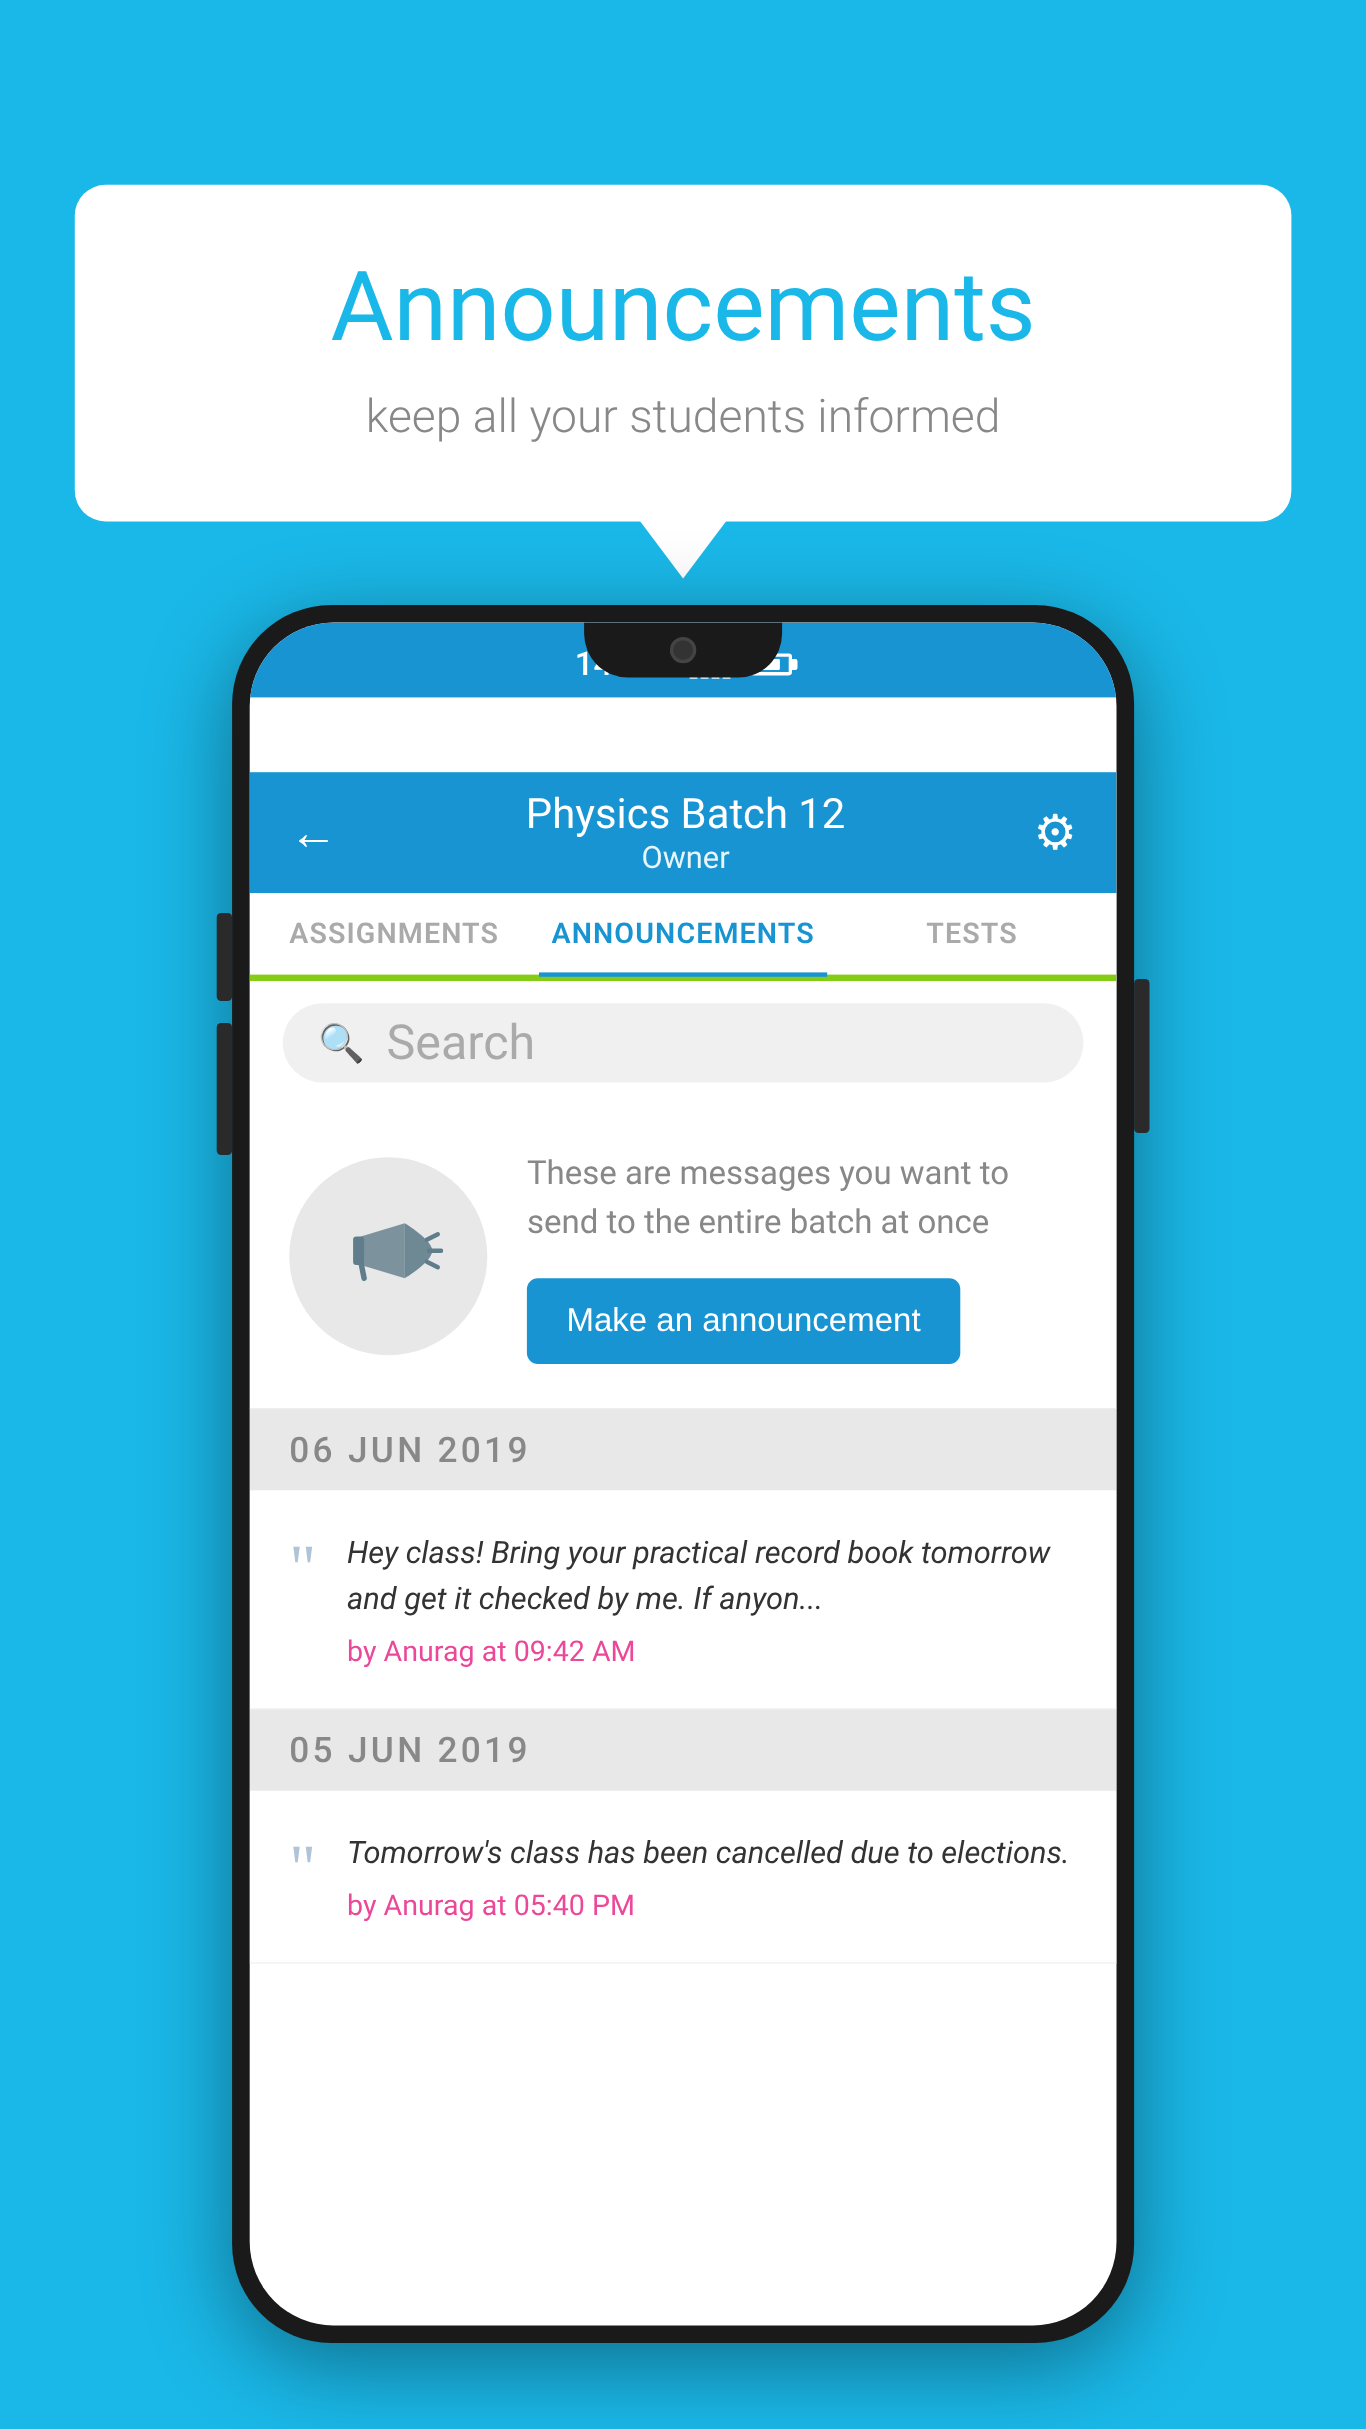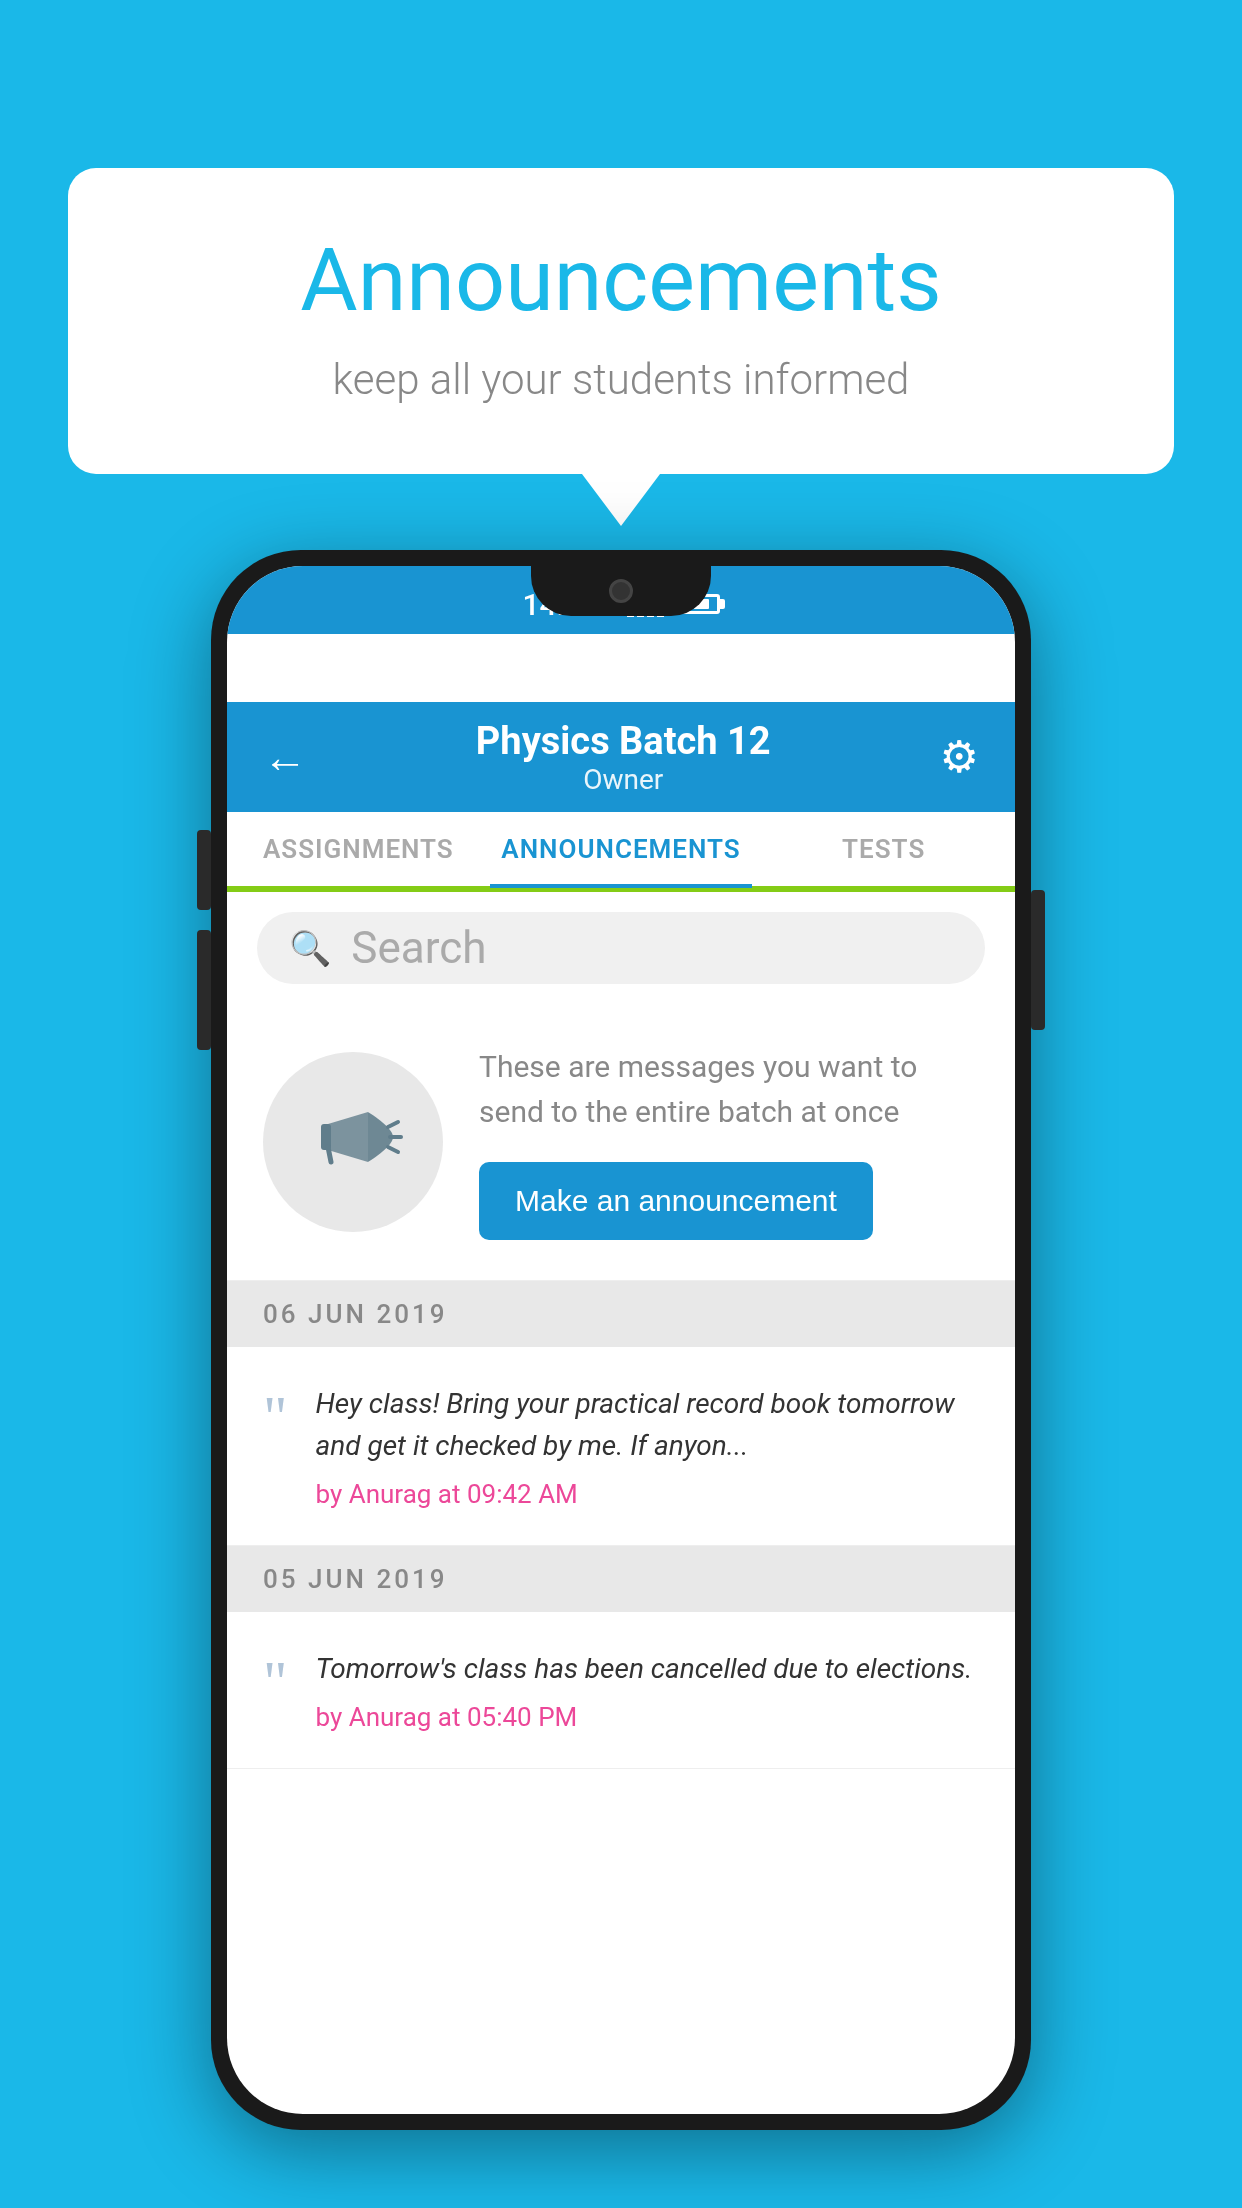--- a/index.html
+++ b/index.html
@@ -224,21 +224,21 @@
       cursor: pointer;
     }
 
     .header-title-area {
       text-align: center;
     }
 
     .header-title {
       color: white;
       font-size: 38px;
-      font-weight: 700;
+      font-weight: 400;
     }
 
     .header-subtitle {
       color: rgba(255,255,255,0.9);
       font-size: 28px;
       font-weight: 400;
       text-align: center;
     }
 
     .header-gear {
@@ -357,21 +357,21 @@
     }
 
     
     .date-separator {
       background: #e8e8e8;
       padding: 18px 36px;
     }
 
     .date-text {
       color: #888;
-      font-size: 26px;
+      font-size: 32px;
       font-weight: 500;
       letter-spacing: 3px;
       margin-top: 36px;
     }
 
     
     .announcement-item {
       background: white;
       padding: 36px 36px;
       display: flex;

